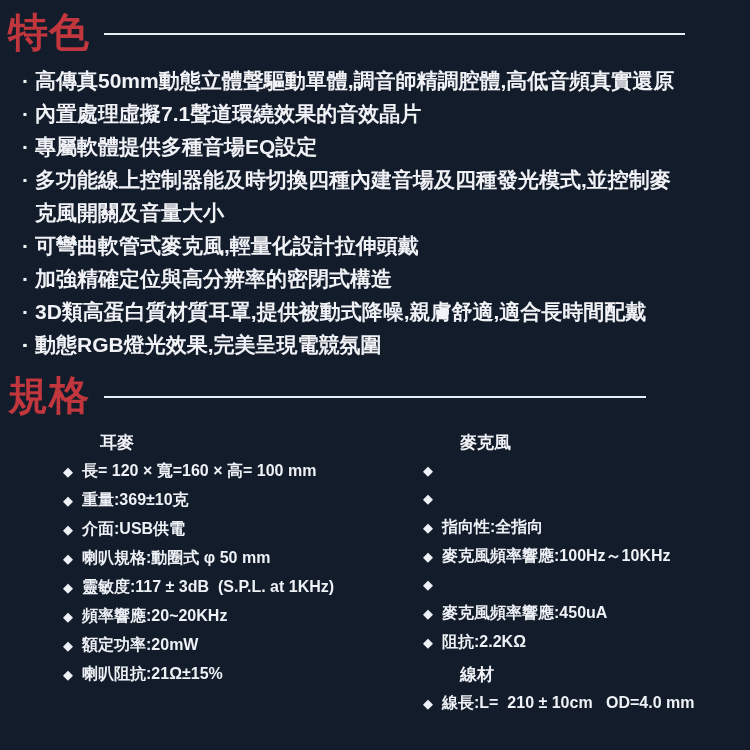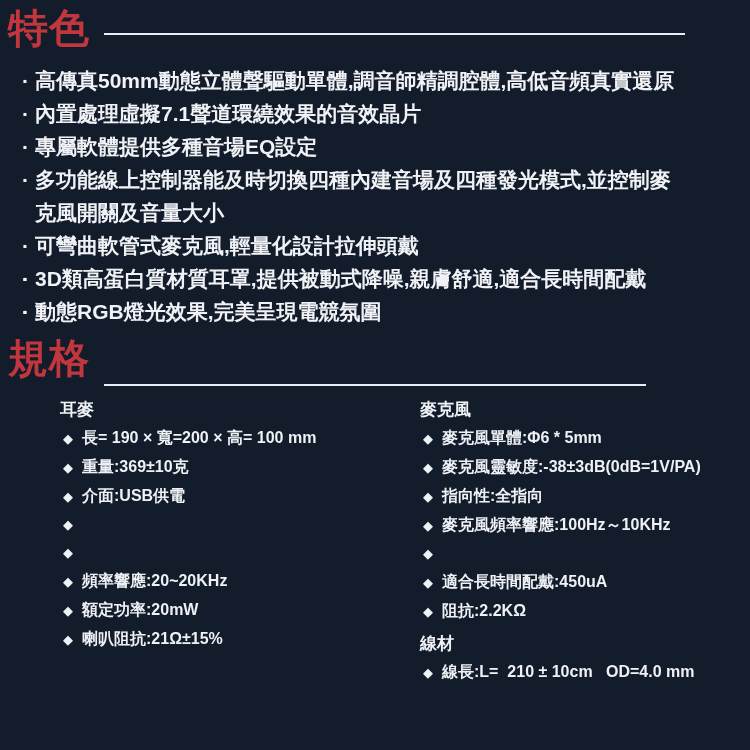--- a/index.html
+++ b/index.html
@@ -8,24 +8,23 @@
     width:750px;height:750px;
     background:#131c2b;
     font-family:"Liberation Sans","DejaVu Sans",sans-serif;
     color:#eef1f5;
     overflow:hidden;
     box-sizing:border-box;
   }
   .section-header{
     display:flex;
     align-items:center;
-    font-family:Liberation Mono, monospace;
   }
   .section-header.features-header{padding:8px 65px 2px 8px;}
-  .section-header.specs-header{padding:6px 104px 2px 8px; margin-top:4px;align-items:flex-end;}
+  .section-header.specs-header{padding:6px 104px 2px 8px; margin-top:4px;}
   .section-title{
     font-size:40px;
     font-weight:bold;
     color:#c2363d;
     line-height:1.2;
     letter-spacing:1px;
     white-space:nowrap;
   }
   .header-rule{
     flex:1;
@@ -60,20 +59,21 @@
     padding-left:60px;
     padding-top:8px;
   }
   .spec-col-left{width:360px;flex:0 0 360px;}
   .spec-col-right{flex:1;padding-right:10px;}
   .spec-group-name{
     font-size:17px;
     font-weight:bold;
     line-height:28px;
     color:#f0f2f6;
+    margin-left:40px;
   }
   .spec-group + .spec-group{margin-top:4px;}
   .spec-item{
     display:flex;
     align-items:baseline;
     font-size:16px;
     font-weight:bold;
     line-height:28px;
     color:#eef1f5;
     padding-left:3px;
@@ -95,54 +95,54 @@
     <div class="section-title">特色</div>
     <div class="header-rule"></div>
   </div>
 
   <ul class="feature-list" id="feature-list">
       <li class="feature-item"><span class="feature-bullet">·</span><span>高傳真50mm動態立體聲驅動單體,調音師精調腔體,高低音頻真實還原</span></li>
       <li class="feature-item"><span class="feature-bullet">·</span><span>內置處理虛擬7.1聲道環繞效果的音效晶片</span></li>
       <li class="feature-item"><span class="feature-bullet">·</span><span>專屬軟體提供多種音場EQ設定</span></li>
       <li class="feature-item"><span class="feature-bullet">·</span><span>多功能線上控制器能及時切換四種內建音場及四種發光模式,並控制麥克風開關及音量大小</span></li>
       <li class="feature-item"><span class="feature-bullet">·</span><span>可彎曲軟管式麥克風,輕量化設計拉伸頭戴</span></li>
-      <li class="feature-item"><span class="feature-bullet">·</span></li>
+      <li class="feature-item"><span class="feature-bullet">·</span><span>加強精確定位與高分辨率的密閉式構造</span></li>
       <li class="feature-item"><span class="feature-bullet">·</span><span>3D類高蛋白質材質耳罩,提供被動式降噪,親膚舒適,適合長時間配戴</span></li>
       <li class="feature-item"><span class="feature-bullet">·</span></li>
       <li class="feature-item"><span class="feature-bullet">·</span><span>動態RGB燈光效果,完美呈現電競氛圍</span></li>
     </ul>
 
   <div class="section-header specs-header">
     <div class="section-title">規格</div>
     <div class="header-rule"></div>
   </div>
 
   <div class="spec-columns">
     <div class="spec-col-left" id="spec-col-left">
         <div class="spec-group">
           <div class="spec-group-name">耳麥</div>
-          <div class="spec-item"><span class="spec-diamond">◆</span><span class="spec-text">長= 190 × 寬=200 × 高= 100 mm</span></div>
+          <div class="spec-item"><span class="spec-diamond">◆</span><span class="spec-text">長= 120 × 寬=160 × 高= 100 mm</span></div>
           <div class="spec-item"><span class="spec-diamond">◆</span><span class="spec-text">重量:369±10克</span></div>
           <div class="spec-item"><span class="spec-diamond">◆</span><span class="spec-text">介面:USB供電</span></div>
-          <div class="spec-item"><span class="spec-diamond">◆</span></div>
-          <div class="spec-item"><span class="spec-diamond">◆</span></div>
+          <div class="spec-item"><span class="spec-diamond">◆</span><span class="spec-text">喇叭規格:動圈式 φ 50 mm</span></div>
+          <div class="spec-item"><span class="spec-diamond">◆</span><span class="spec-text">靈敏度:117 ± 3dB  (S.P.L. at 1KHz)</span></div>
           <div class="spec-item"><span class="spec-diamond">◆</span><span class="spec-text">頻率響應:20~20KHz</span></div>
           <div class="spec-item"><span class="spec-diamond">◆</span><span class="spec-text">額定功率:20mW</span></div>
           <div class="spec-item"><span class="spec-diamond">◆</span><span class="spec-text">喇叭阻抗:21Ω±15%</span></div>
         </div>
       </div>
     <div class="spec-col-right" id="spec-col-right">
         <div class="spec-group">
           <div class="spec-group-name">麥克風</div>
-          <div class="spec-item"><span class="spec-diamond">◆</span><span class="spec-text">麥克風單體:Φ6 * 5mm</span></div>
-          <div class="spec-item"><span class="spec-diamond">◆</span><span class="spec-text">麥克風靈敏度:-38±3dB(0dB=1V/PA)</span></div>
+          <div class="spec-item"><span class="spec-diamond">◆</span></div>
+          <div class="spec-item"><span class="spec-diamond">◆</span></div>
           <div class="spec-item"><span class="spec-diamond">◆</span><span class="spec-text">指向性:全指向</span></div>
           <div class="spec-item"><span class="spec-diamond">◆</span><span class="spec-text">麥克風頻率響應:100Hz～10KHz</span></div>
           <div class="spec-item"><span class="spec-diamond">◆</span></div>
-          <div class="spec-item"><span class="spec-diamond">◆</span><span class="spec-text">適合長時間配戴:450uA</span></div>
+          <div class="spec-item"><span class="spec-diamond">◆</span><span class="spec-text">麥克風頻率響應:450uA</span></div>
           <div class="spec-item"><span class="spec-diamond">◆</span><span class="spec-text">阻抗:2.2KΩ</span></div>
         </div>
         <div class="spec-group">
           <div class="spec-group-name">線材</div>
           <div class="spec-item"><span class="spec-diamond">◆</span><span class="spec-text">線長:L=  210 ± 10cm   OD=4.0 mm</span></div>
         </div>
       </div>
   </div>
 
 </div>

